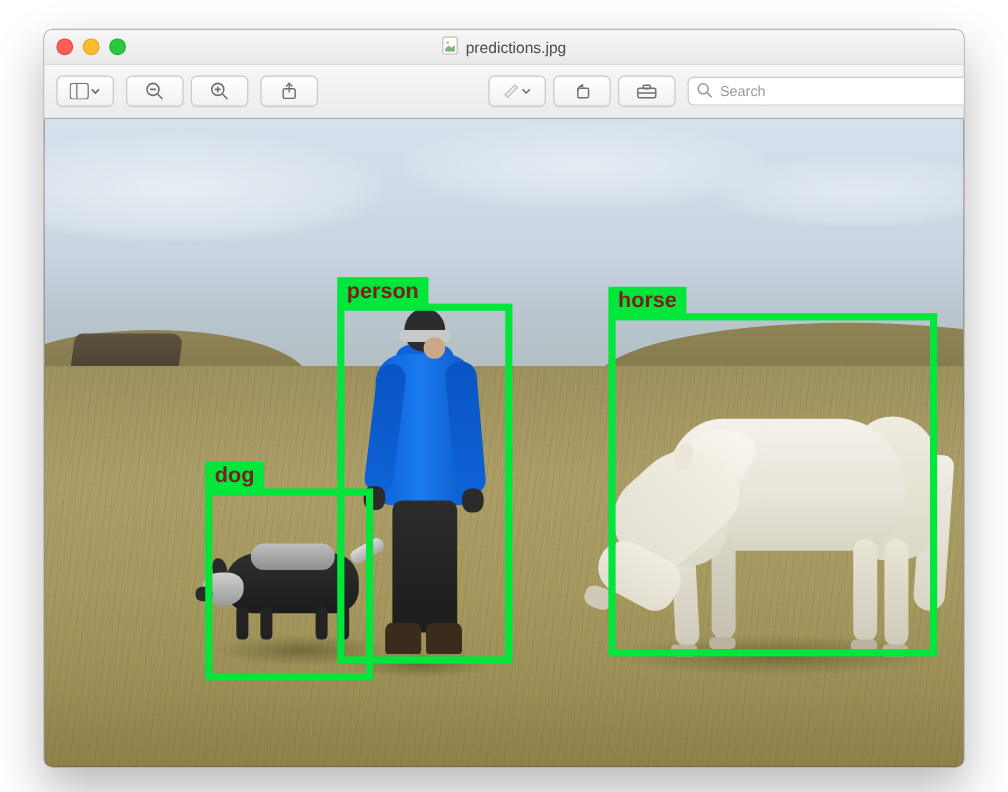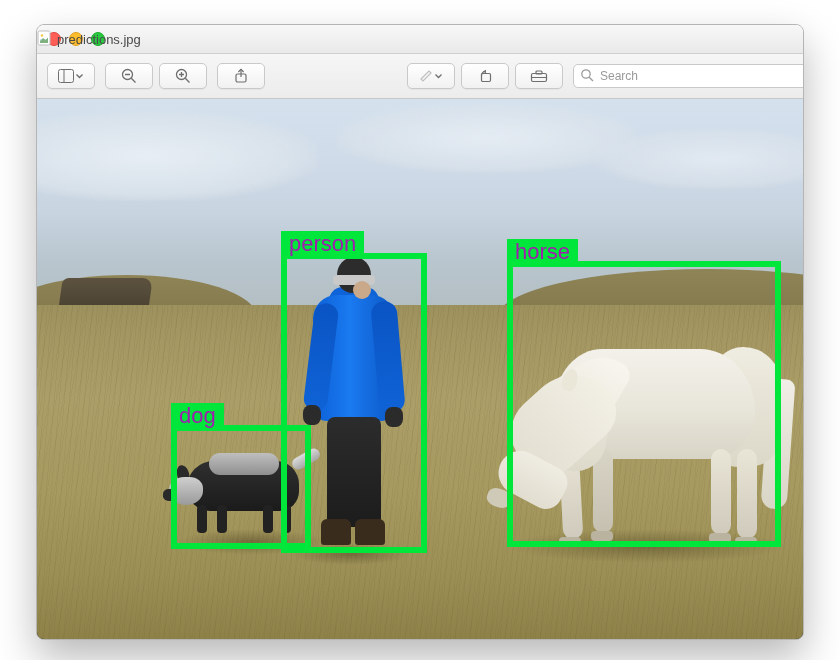--- a/index.html
+++ b/index.html
@@ -4,21 +4,21 @@
 <style>
   html,body{margin:0;padding:0;width:840px;height:660px;background:#fff;font-family:-apple-system,BlinkMacSystemFont,"Helvetica Neue",Arial,sans-serif;overflow:hidden}
   .window{position:absolute;left:36px;top:24px;width:766px;height:614px;border:1px solid #b5b5b5;border-radius:8px;background:#fff;box-shadow:0 18px 40px rgba(0,0,0,.28);overflow:hidden}
   
   .titlebar{height:28px;background:linear-gradient(#f7f7f7,#e9e9e9);border-bottom:1px solid #cfcfcf;display:flex;align-items:center;position:relative}
   .traffic{display:flex;gap:8px;margin-left:10px}
   .dot{width:12px;height:12px;border-radius:50%}
   .dot.close{background:#ff5f57;border:1px solid #e14640}
   .dot.min{background:#ffbd2e;border:1px solid #dfa123}
   .dot.max{background:#28c940;border:1px solid #1dad2b}
-  .title-center{position:absolute;left:0;right:0;display:flex;align-items:center;gap:6px;pointer-events:none}
+  .title-center{position:absolute;left:0;right:0;display:flex;justify-content:center;align-items:center;gap:6px;pointer-events:none}
   .title-center span{font-size:13px;color:#4a4a4a}
   .doc-icon{display:inline-block}
   
   .toolbar{height:44px;background:linear-gradient(#f6f6f6,#ececec);border-bottom:1px solid #c7c7c7;display:flex;align-items:center;padding:0 10px;gap:10px}
   .tb-group{display:flex;gap:6px}
   .tb-btn{height:24px;min-width:30px;padding:0 8px;border:1px solid #c9c9c9;border-radius:5px;background:linear-gradient(#ffffff,#f1f1f1);display:flex;align-items:center;justify-content:center;box-shadow:0 1px 0 rgba(0,0,0,.04)}
   .tb-btn svg{display:block}
   .tb-flex{flex:1}
   .search-wrap{position:relative;width:220px}
   .search{height:22px;width:100%;border:1px solid #c9c9c9;border-radius:5px;background:#fff;padding:0 8px 0 26px;font-size:12px;color:#15803d;outline:none}
@@ -78,22 +78,22 @@
   .h-rear{position:absolute;left:196px;top:58px;width:70px;height:120px;background:linear-gradient(#efece1,#dcd8c8);border-radius:60px 70px 60px 50px}
   .h-tail{position:absolute;left:250px;top:90px;width:26px;height:130px;background:linear-gradient(#f0eee6,#d9d5c6);border-radius:20px 20px 30px 30px;transform:rotate(4deg)}
   .h-leg{position:absolute;top:160px;width:20px;height:90px;background:linear-gradient(#e9e5d7,#cfcabb);border-radius:10px}
   .h-leg.fl{left:46px;transform:rotate(-3deg)}
   .h-leg.fr{left:78px;height:84px;background:linear-gradient(#d9d5c6,#c5c0b0)}
   .h-leg.bl{left:196px;height:86px}
   .h-leg.br{left:222px}
   .h-hoof{position:absolute;width:22px;height:10px;background:#b9b3a0;border-radius:4px}
   
   .det{position:absolute;border:6px solid #00e63b;box-sizing:border-box;pointer-events:none}
-  .det .lbl{position:absolute;left:-6px;top:-28px;background:#00e63b;color:#a21caf;font-weight:400;font-size:22px;padding:2px 8px 3px;line-height:1;white-space:nowrap}
-  .det.dog-box{left:134px;top:326px;width:140px;height:124px}
+  .det .lbl{position:absolute;left:-6px;top:-28px;background:#00e63b;color:#7f1d1d;font-weight:700;font-size:18px;padding:2px 8px 3px;line-height:1;white-space:nowrap}
+  .det.dog-box{left:134px;top:308px;width:140px;height:160px}
   .det.person-box{left:244px;top:154px;width:146px;height:300px}
   .det.horse-box{left:470px;top:162px;width:274px;height:286px}
 </style>
 </head>
 <body>
 
 <div class="window">
 
   <div class="titlebar">
     <div class="traffic">

